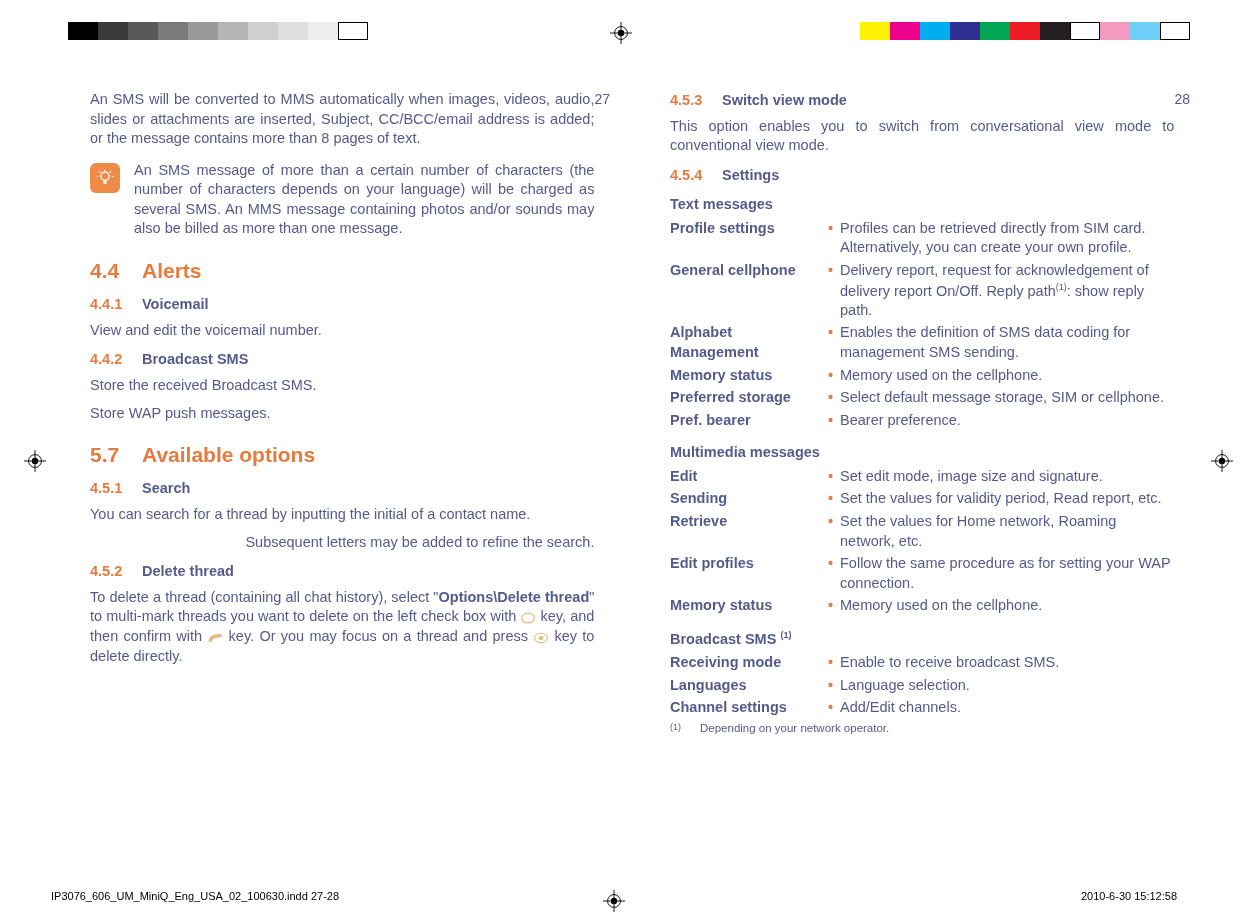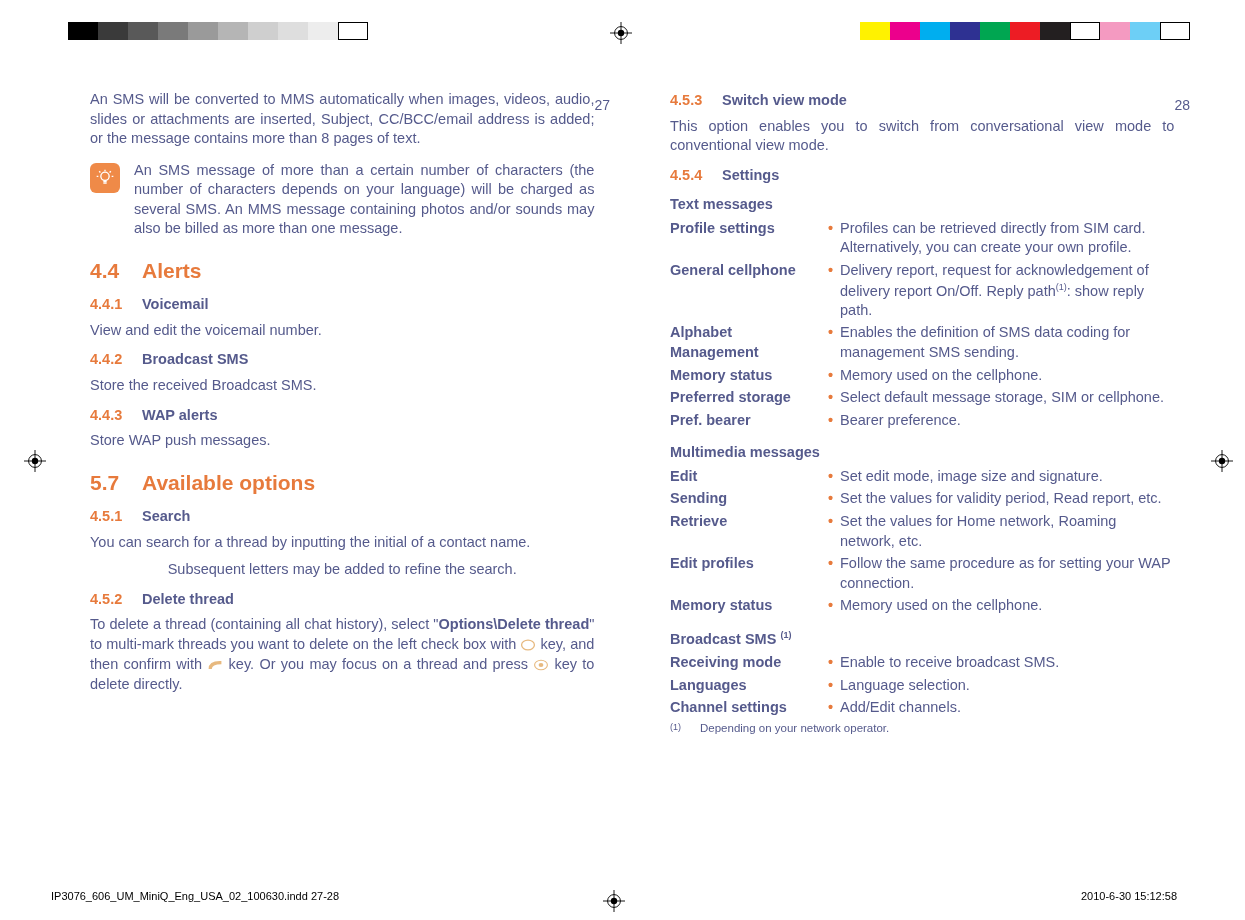--- a/index.html
+++ b/index.html
@@ -50,21 +50,21 @@
   .trow { display: table-row; }
   .tlabel { display: table-cell; font-weight: bold; padding-right: 6px; vertical-align: top; padding-bottom: 3px; width: 158px; }
   .tval   { display: table-cell; vertical-align: top; padding-bottom: 3px; padding-left: 12px; position: relative; }
   .tval::before {
     content: "•"; color: #E77A3C; position: absolute; left: 0; top: 0; font-weight: bold;
   }
   .group-title { font-weight: bold; margin: 10px 0 4px; }
   sup { font-size: 9px; }
   .footnote { font-size: 11.5px; }
   .foot-sup { display:inline-block; width: 30px; vertical-align: top; }
-  .page-num { text-align: center; font-size: 14px; margin-top: 6px; }
+  .page-num { text-align: center; font-size: 14px; }
   .footer {
     position: absolute; bottom: 18px; left: 51px; right: 68px;
     display:flex; justify-content: space-between; font-size: 11px;
     font-family: Arial, sans-serif; color:#000;
   }
   .footer .mid { position: absolute; left: 50%; transform: translateX(-50%); }
 </style>
 </head>
 <body>
 
@@ -139,30 +139,29 @@
     <div class="sec-h1">
       <span class="sec-num">4.4</span><span>Alerts</span>
     </div>
 
     <div class="sub-h"><span class="num">4.4.1</span><span class="title">Voicemail</span></div>
     <p>View and edit the voicemail number.</p>
 
     <div class="sub-h"><span class="num">4.4.2</span><span class="title">Broadcast SMS</span></div>
     <p>Store the received Broadcast SMS.</p>
 
-    <div class="sub-h"><span class="num">4.4.3</span><span class="title">WAP alerts</span></div>
     <p>Store WAP push messages.</p>
 
     <div class="sec-h1">
       <span class="sec-num">5.7</span><span>Available options</span>
     </div>
 
     <div class="sub-h"><span class="num">4.5.1</span><span class="title">Search</span></div>
     <p style="text-align:left">You can search for a thread by inputting the initial of a contact name.</p>
-    <p style="text-align:center">Subsequent letters may be added to refine the search.</p>
+    <p style="text-align:right">Subsequent letters may be added to refine the search.</p>
 
     <div class="sub-h"><span class="num">4.5.2</span><span class="title">Delete thread</span></div>
     <p>
       <span>To delete a thread (containing all chat history), select "</span><span class="bold">Options\Delete thread</span><span>" to multi-mark threads you want to delete on the left check box with </span><span class="key-icon"><svg viewBox="0 0 20 16">
               <ellipse cx="10" cy="8" rx="8" ry="6" fill="none" stroke="#E7B97F" stroke-width="1.6"></ellipse>
             </svg></span><span> key, and then confirm with </span><span class="key-icon"><svg viewBox="0 0 20 16">
               <path d="M2 13 Q2 3 16 3 L18 3 L18 7 Q6 7 6 13 Z" fill="#E7B97F"></path>
             </svg></span><span> key. Or you may focus on a thread and press </span><span class="key-icon"><svg viewBox="0 0 20 16">
               <ellipse cx="10" cy="8" rx="8" ry="6" fill="none" stroke="#E7B97F" stroke-width="1.4"></ellipse>
               <ellipse cx="10" cy="8" rx="3" ry="2.4" fill="#E7B97F"></ellipse>

